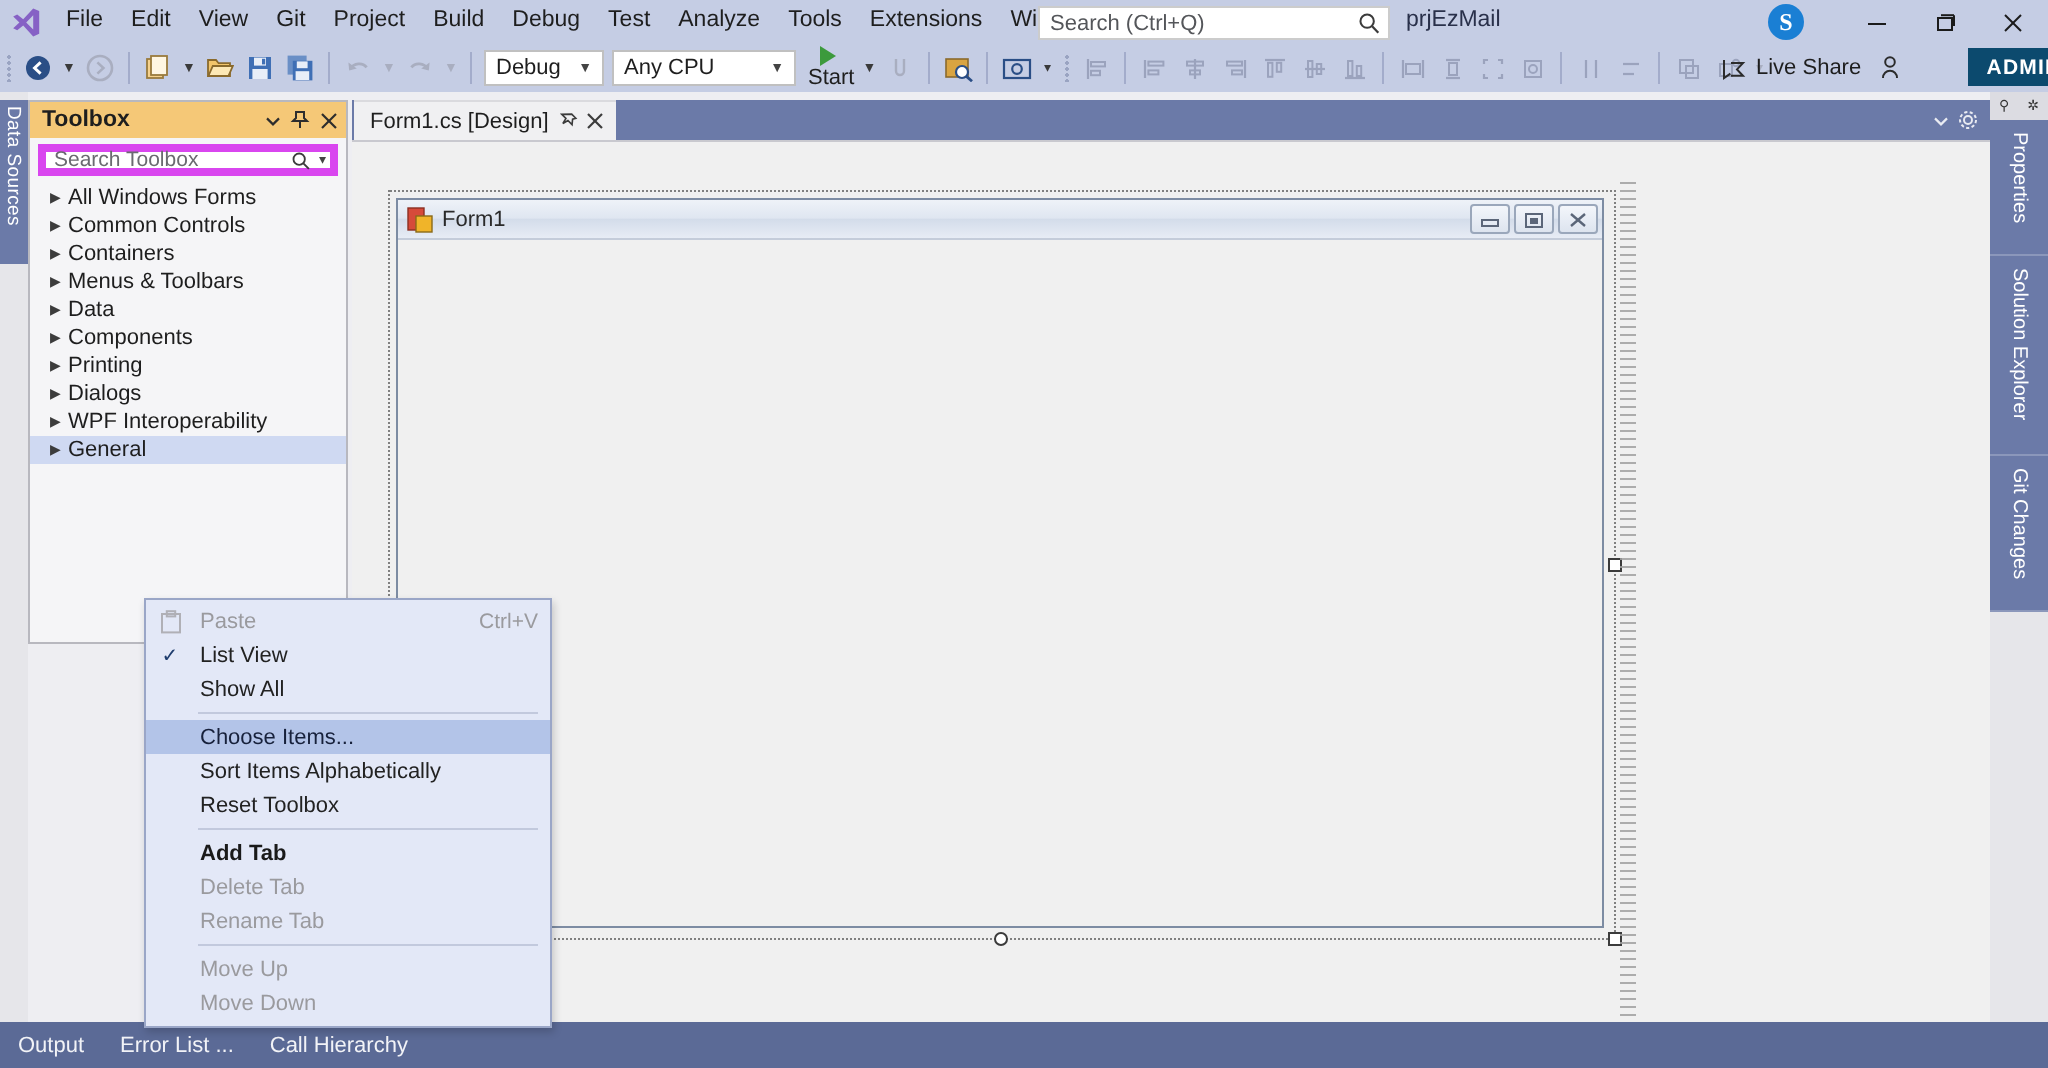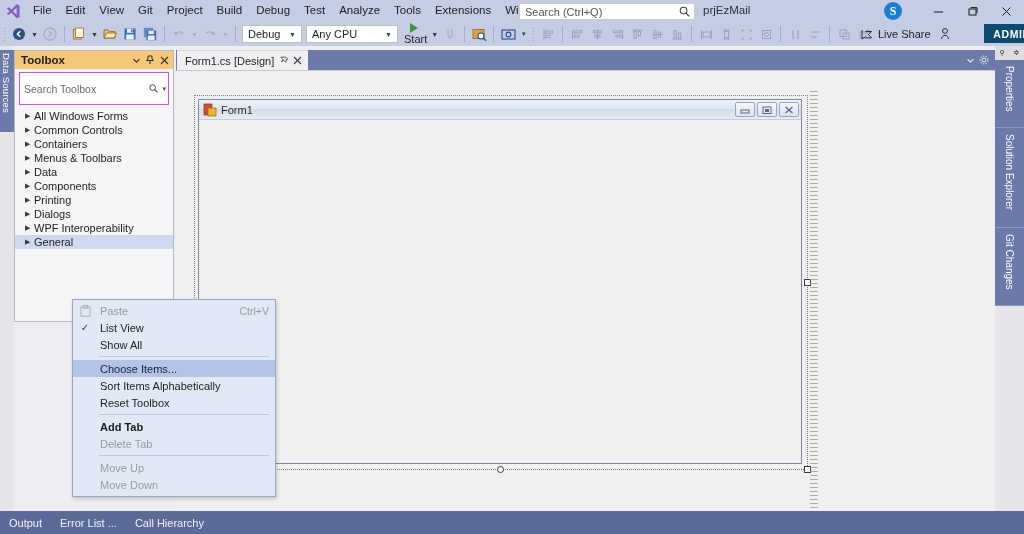--- a/index.html
+++ b/index.html
@@ -116,21 +116,21 @@
     position:absolute; left:14px; top:4px; width:160px; height:272px;
     background:#f5f5f7; border:1px solid #b8b8bf;
   }
   .tbx-header {
     height:18px; background:#f5c877; display:flex; align-items:center;
     padding:0 2px 0 6px; font-size:11.5px; color:#1e1e1e;
   }
   .tbx-title { flex:1; font-weight:600; }
   .tbx-hico { width:14px; height:16px; display:flex; align-items:center; justify-content:center; color:#333; }
   .tbx-search {
-    margin:3px 4px 2px 4px; height:33px; background:#fff; border:1px solid #d946ef;
+    margin:3px 4px 2px 4px; height:16px; background:#fff; border:4px solid #d946ef;
     display:flex; align-items:center; padding:0 2px 0 4px;
   }
   .tbx-search .ph { flex:1; color:#6a6a70; font-size:10.5px; }
   .tbx-list { padding-top:2px; }
   .tbx-row {
     height:14px; display:flex; align-items:center; padding-left:10px;
     font-size:11px; color:#1e1e1e;
   }
   .tbx-row.sel { background:#cfd9f2; }
   .tbx-arrow {
@@ -744,20 +744,24 @@
     <div class="ctx-row bold">
       <div class="ctx-gutter"></div>
       <div class="ctx-label">Add Tab</div>
     </div>
 
     <div class="ctx-row dis">
       <div class="ctx-gutter"></div>
       <div class="ctx-label">Delete Tab</div>
     </div>
 
+    <div class="ctx-row dis">
+      <div class="ctx-gutter"></div>
+      <div class="ctx-label">Rename Tab</div>
+    </div>
 
     <div class="ctx-sep"></div>
 
     <div class="ctx-row dis">
       <div class="ctx-gutter"></div>
       <div class="ctx-label">Move Up</div>
     </div>
 
     <div class="ctx-row dis">
       <div class="ctx-gutter"></div>

